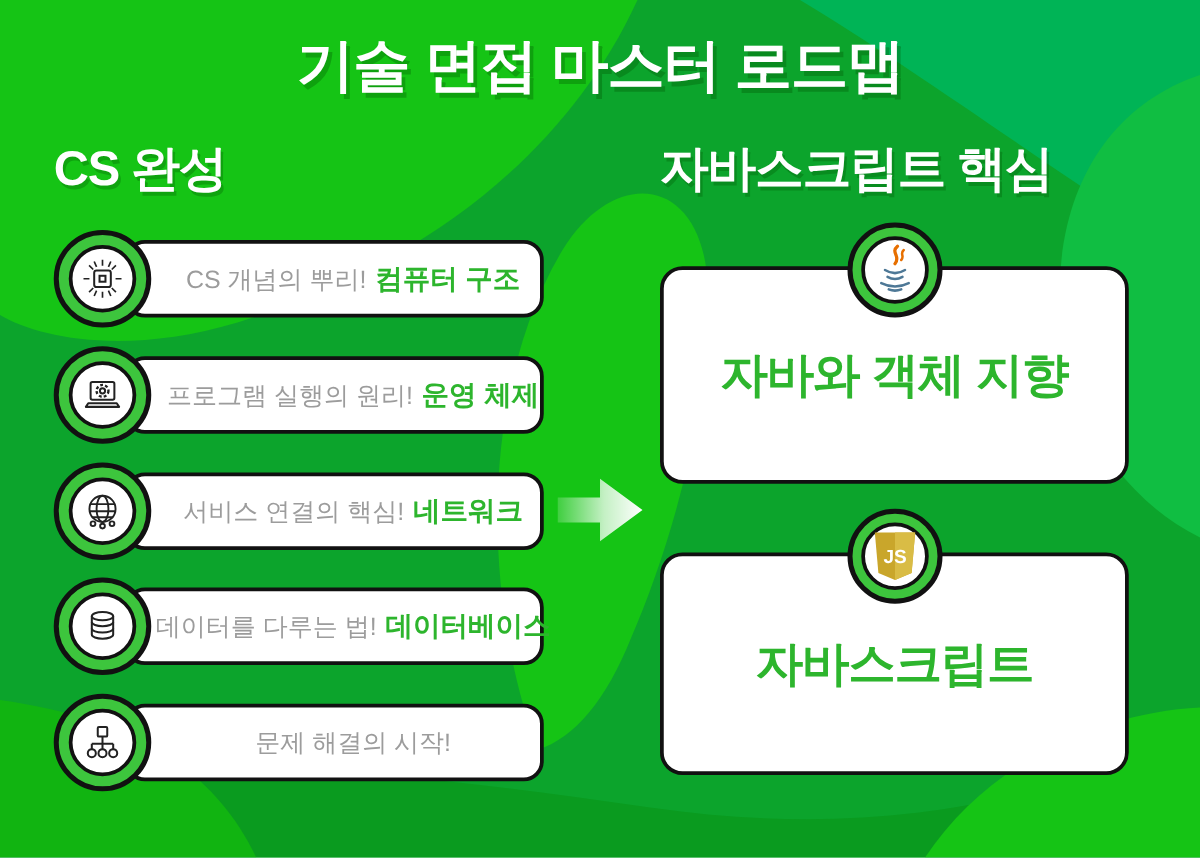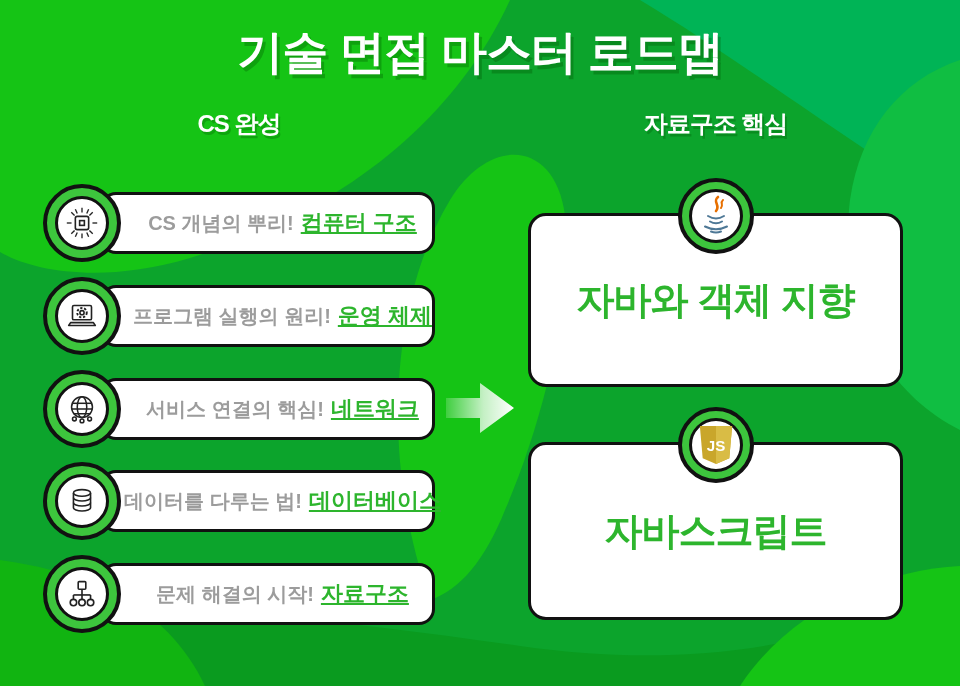--- a/index.html
+++ b/index.html
@@ -9,37 +9,37 @@
     background:#0CA42C;
   }
   .bg-svg { position:absolute; left:0; top:0; width:960px; height:686px; }
 
   .main-title {
     position:absolute; left:0; top:22px; width:960px; text-align:center;
     font-size:46px; font-weight:bold; color:#ffffff; letter-spacing:-1px;
     text-shadow:3px 4px 0 rgba(0,80,0,.30);
   }
   .col-header {
-    position:absolute; top:108px; text-align:center;
-    font-size:24px; font-weight:bold; color:#ffffff; letter-spacing:-1px;
+    position:absolute; top:108px; text-align:left;
+    font-size:39px; font-weight:bold; color:#ffffff; letter-spacing:-1px;
     text-shadow:2px 3px 0 rgba(0,80,0,.28);
   }
   .col-header.left  { left:43px;  width:392px; }
   .col-header.right { left:528px; width:375px; }
 
   
   .row { position:absolute; left:43px; width:392px; height:78px; }
   .row-pill {
     position:absolute; left:57px; right:0; top:8px; height:62px;
     background:#ffffff; border:3.5px solid #111; border-radius:16px;
     display:flex; align-items:center; justify-content:center;
     padding-left:30px; white-space:nowrap; z-index:1;
   }
-  .pill-prefix   { font-size:20px; font-weight:bold; color:#9C9C9C; }
-  .pill-highlight{ font-size:22px; font-weight:bold; color:#2DB52D; margin-left:7px;text-decoration:underline; }
+  .pill-prefix   { font-size:20px; font-weight:normal; color:#9C9C9C; }
+  .pill-highlight{ font-size:22px; font-weight:bold; color:#2DB52D; margin-left:7px; }
 
   .ring {
     position:absolute; left:0; top:0; width:78px; height:78px; border-radius:50%;
     background:#3DC53D; border:4px solid #111;
     display:flex; align-items:center; justify-content:center; z-index:2;
   }
   .ring-inner {
     width:54px; height:54px; border-radius:50%;
     background:#ffffff; border:3px solid #111;
     display:flex; align-items:center; justify-content:center;
@@ -80,21 +80,21 @@
     <path fill="#10BE42" d="M960 60 V430 C880 390 838 300 850 200 C860 130 900 80 960 60 Z"></path>
     <path fill="#15C415" d="M430 600 C380 460 390 300 450 200 C490 135 555 140 565 215 C575 300 540 430 505 510 C485 560 460 590 430 600 Z"></path>
     <path fill="#0A9B1F" d="M0 632 C180 598 350 622 520 646 C700 672 850 642 960 576 V686 H0 Z"></path>
     <path fill="#11B411" d="M0 560 C85 572 165 602 205 686 H0 Z"></path>
     <path fill="#15C415" d="M740 686 C790 610 880 570 960 566 V686 Z"></path>
   </svg>
 
   <div class="main-title">기술 면접 마스터 로드맵</div>
 
   <div class="col-header left">CS 완성</div>
-  <div class="col-header right">자료구조 핵심</div>
+  <div class="col-header right">자바스크립트 핵심</div>
 
   <div class="row" style="top:184px">
     <div class="row-pill">
       <span class="pill-prefix">CS 개념의 뿌리!</span>
       <span class="pill-highlight">컴퓨터 구조</span>
     </div>
     <div class="ring">
       <div class="ring-inner">
         <svg width="38" height="38" viewBox="0 0 40 40" fill="none" stroke="#222" stroke-width="1.7">
           <rect x="13" y="13" width="14" height="14" rx="2"></rect>
@@ -169,21 +169,20 @@
           <path d="M11 16.5 a9 3.5 0 0 0 18 0"></path>
           <path d="M11 21.8 a9 3.5 0 0 0 18 0"></path>
         </svg>
       </div>
     </div>
   </div>
 
   <div class="row" style="top:555px">
     <div class="row-pill">
       <span class="pill-prefix">문제 해결의 시작!</span>
-      <span class="pill-highlight">자료구조</span>
     </div>
     <div class="ring">
       <div class="ring-inner">
         <svg width="38" height="38" viewBox="0 0 40 40" fill="none" stroke="#222" stroke-width="1.7">
           <rect x="16" y="7" width="8" height="8" rx="1"></rect>
           <line x1="20" y1="15" x2="20" y2="21"></line>
           <line x1="11" y1="21" x2="29" y2="21"></line>
           <line x1="11" y1="21" x2="11" y2="25.5"></line>
           <line x1="20" y1="21" x2="20" y2="25.5"></line>
           <line x1="29" y1="21" x2="29" y2="25.5"></line>

